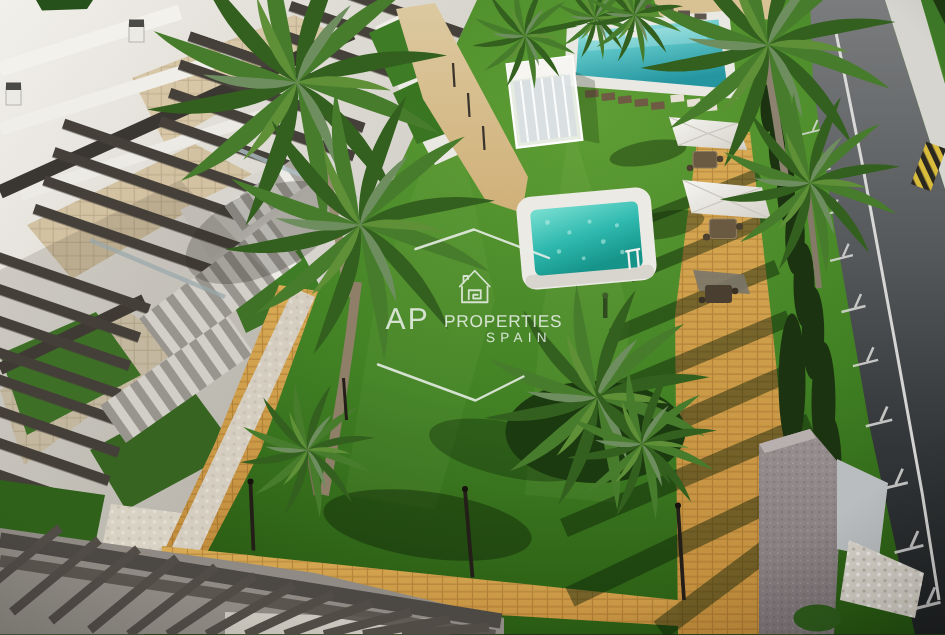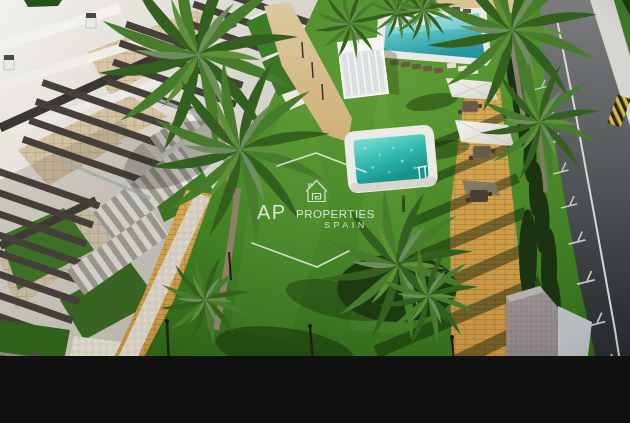--- a/index.html
+++ b/index.html
@@ -1,17 +1,17 @@
 <!DOCTYPE html>
 <html style="--lawn-light: #5f9e35; --lawn: #418124; --lawn-dark: #1d430b; --pool-water: #2fb9ae; --pool-water-light: #a9e4e2; --pool-deck: #eae8e2; --path-brick: #d2a24c; --path-sand: #d8c193; --road-light: #7a7c7e; --road-dark: #26282a; --building-white: #ece9e3; --terrace-tan: #d7c7a7; --pergola-wood: #46413b; --cypress: #1b3310; --palm: #3d6b2a; --watermark: #e9efe8;"><head>
 <meta charset="utf-8">
 <style>
   html,body{margin:0;padding:0;background:#111;}
   .stage{
-    position:relative;width:630px;height:356px;overflow:hidden;
+    position:relative;width:630px;height:423px;overflow:hidden;
     font-family:"Liberation Sans",sans-serif;
     background:#2c5f15;
   }
   svg{display:block;}
   .f1{fill:#33601e;} .f2{fill:#477c2c;} .f3{fill:#5f9038;} .f4{fill:#6f8e60;}
   .wm{stroke:var(--watermark,#e9efe8);fill:none;stroke-linecap:round;stroke-linejoin:round;}
   .wm-text{fill:var(--watermark,#e9efe8);}
   .cyp{fill:var(--cypress,#1b3310);}
 </style>
 </head>

